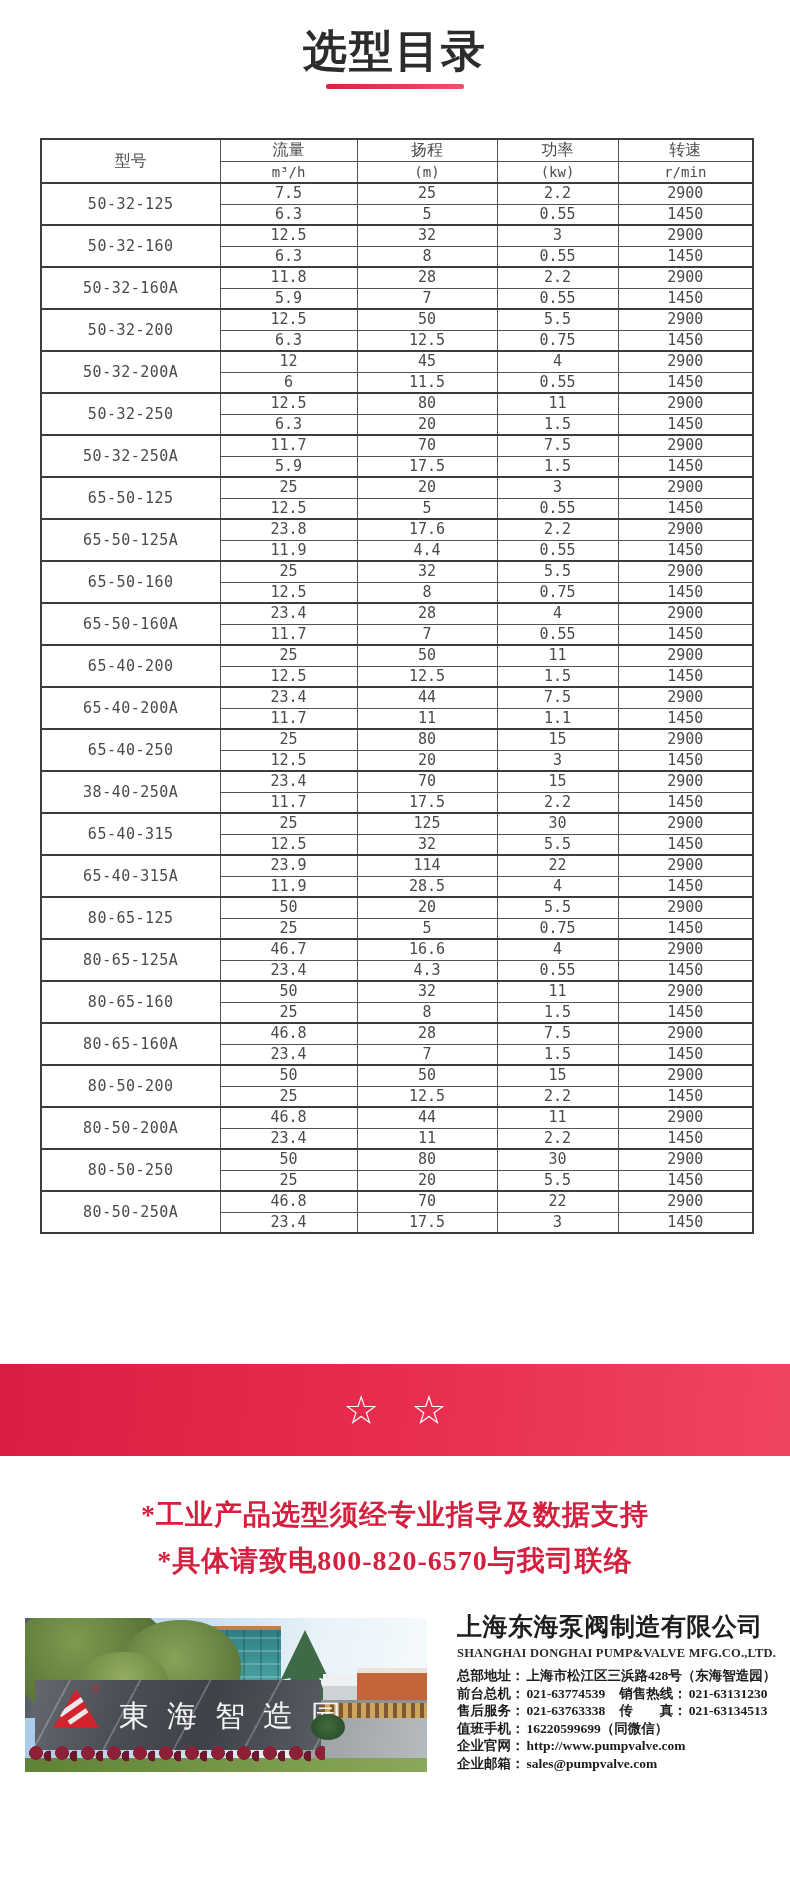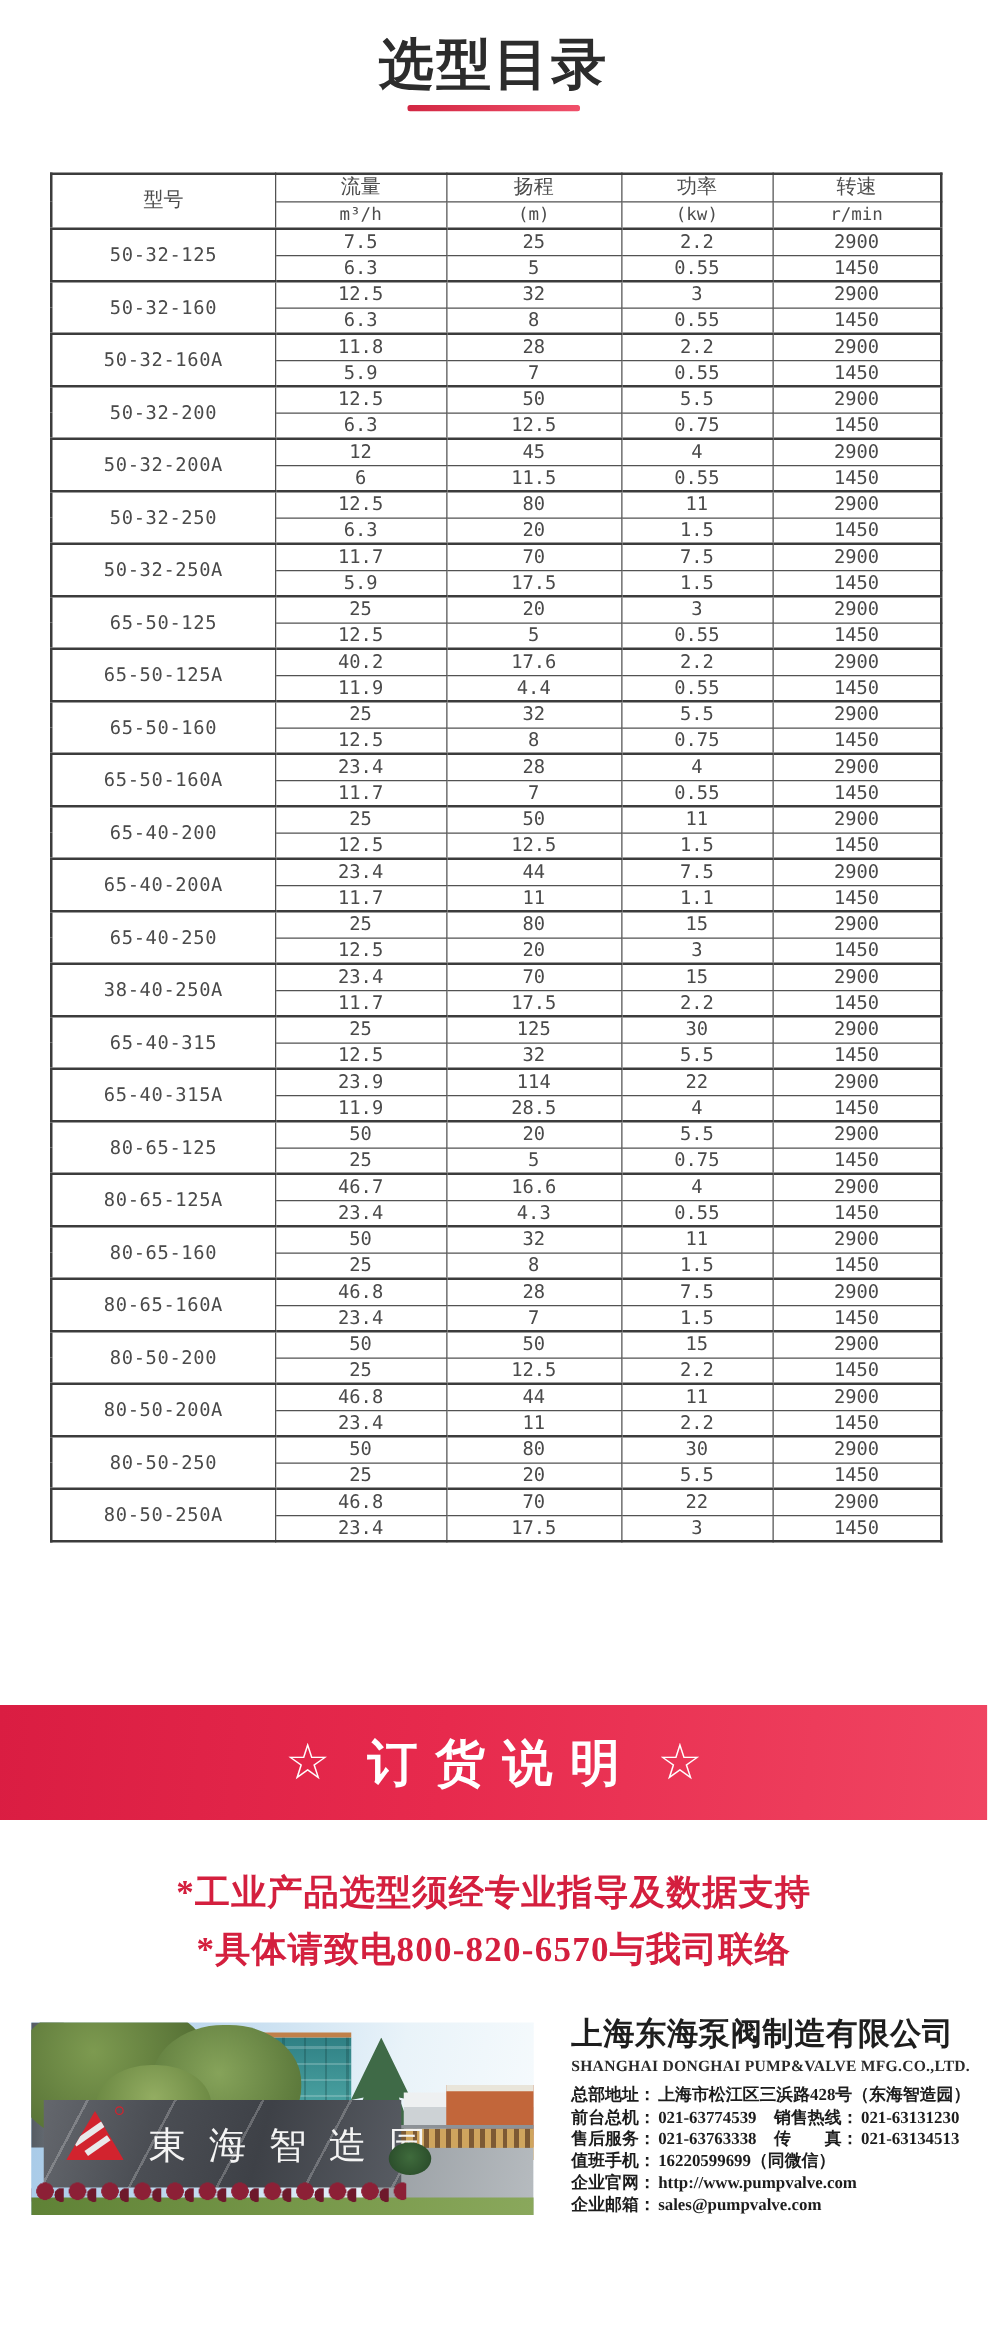--- a/index.html
+++ b/index.html
@@ -246,21 +246,21 @@
             <td>2900</td>
           </tr>
           <tr>
             <td>12.5</td>
             <td>5</td>
             <td>0.55</td>
             <td>1450</td>
           </tr>
           <tr class="grp">
             <td rowspan="2" class="model">65-50-125A</td>
-            <td>40.2</td>
+            <td>23.8</td>
             <td>17.6</td>
             <td>2.2</td>
             <td>2900</td>
           </tr>
           <tr>
             <td>11.9</td>
             <td>4.4</td>
             <td>0.55</td>
             <td>1450</td>
           </tr>
@@ -472,21 +472,20 @@
             <td>3</td>
             <td>1450</td>
           </tr>
         </tbody>
     </table>
   </div>
 
 
   <div class="banner">
     <span class="star">☆</span>
-    <span class="banner-title">订货说明</span>
     <span class="star">☆</span>
   </div>
 
   <div class="order-notes">
     <div class="note">*工业产品选型须经专业指导及数据支持</div>
     <div class="note">*具体请致电800-820-6570与我司联络</div>
   </div>
 
   <div class="photo">
     <div class="ph bldg-left"></div>

